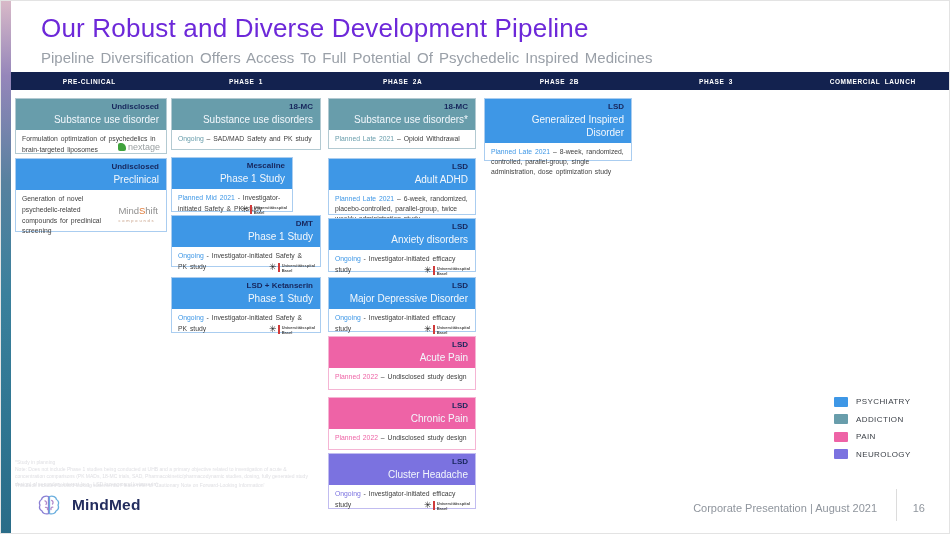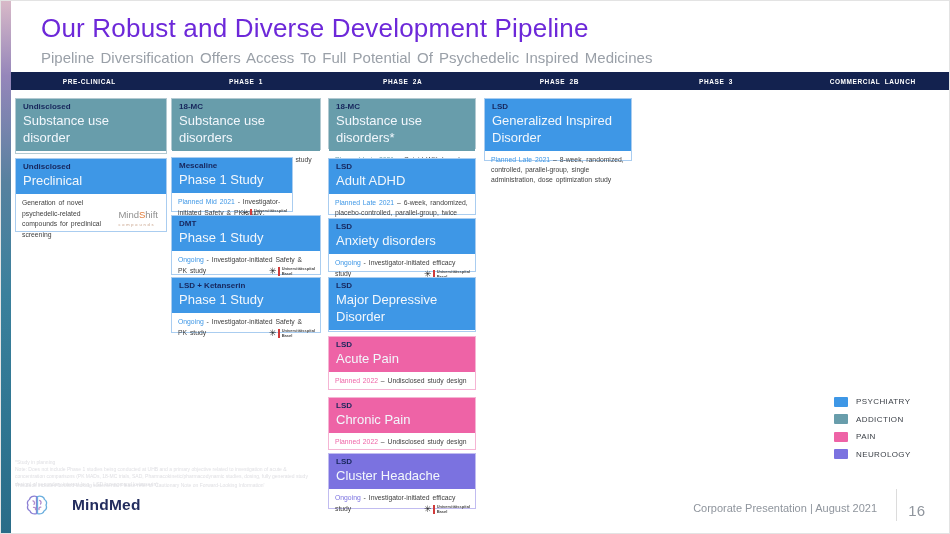--- a/index.html
+++ b/index.html
@@ -14,23 +14,23 @@
   .title { position:absolute; left:40px; top:12px; font-size:26px; color:#6d28d9; letter-spacing:0.2px; }
   .subtitle { position:absolute; left:40px; top:48px; font-size:15px; color:#9aa0a8; word-spacing:2px;text-align:center; }
 
   .phase-bar { position:absolute; left:10px; top:71px; width:940px; height:18px;
     background:#13224f; display:flex; }
   .phase-cell { flex:1; display:flex; align-items:center; justify-content:center;
     color:#fff; font-size:6.5px; font-weight:bold; letter-spacing:0.6px; word-spacing:2px; }
 
   .card { position:absolute; background:#fff; border:1px solid #b3cad2;
     display:flex; flex-direction:column; }
-  .card-head { padding:3px 7px 4px; }
+  .card-head { padding:3px 7px 4px;text-align:right; }
   .card-title { font-size:8px; font-weight:bold; color:#17265c; line-height:1.35; }
-  .card-sub { font-size:13px; color:#f2f7fc; line-height:1.3; }
+  .card-sub { font-size:10px; color:#f2f7fc; line-height:1.3; }
   .card-body { position:relative; flex:1; padding:4px 6px 3px; font-size:6.8px;
     color:#3f3f3f; line-height:1.6; word-spacing:1px; }
   .cat-psychiatry { border-color:#aacdf0; } .cat-psychiatry .card-head{ background:#3e97e6; }
   .cat-psychiatry .status{ color:#3e97e6; }
   .cat-addiction { border-color:#b3cad2; } .cat-addiction .card-head{ background:#689dab; }
   .cat-addiction .status{ color:#689dab; }
   .cat-pain { border-color:#f5b5d4; } .cat-pain .card-head{ background:#ee63a6; }
   .cat-pain .status{ color:#ee63a6; }
   .cat-neurology { border-color:#c1bcf0; } .cat-neurology .card-head{ background:#7b72e0; }
   .cat-neurology .status{ color:#7b72e0; }
@@ -55,25 +55,25 @@
   .legend { position:absolute; left:833px; top:368px;margin-top:24px; }
   .legend-row { display:flex; align-items:center; gap:8px; height:17.5px; }
   .legend-swatch { width:14px; height:10px; border-radius:1px; }
   .legend-label { font-size:8px; color:#3c4148; letter-spacing:0.4px; }
 
   .footnote { position:absolute; left:14px; font-size:5px; color:#e0e0e4; line-height:1.45; }
   .fn-1 { top:458px; width:300px; }
   .fn-2 { top:465px; width:300px; }
   .fn-3 { top:481px; width:300px; }
 
-  .brand { position:absolute; left:24px; top:493px; display:flex; align-items:center; gap:23px; }
+  .brand { position:absolute; left:36px; top:493px; display:flex; align-items:center; gap:11px; }
   .brand-name { font-size:15.5px; font-weight:600; color:#232d5e; letter-spacing:0.2px; }
   .footer-caption { position:absolute; right:72px; top:501px; font-size:11px; color:#8f959d; }
   .page-divider { position:absolute; right:52px; top:488px; width:1px; height:32px; background:#dcdcdc; }
-  .page-num { position:absolute; right:24px; top:501px; font-size:15px; color:#8f959d; }
+  .page-num { position:absolute; right:24px; top:501px; font-size:11px; color:#8f959d; }
 </style>
 </head>
 <body>
 
 <div class="slide">
   <div class="accent-strip"></div>
 
   <div class="title">Our Robust and Diverse Development Pipeline</div>
   <div class="subtitle">Pipeline Diversification Offers Access To Full Potential Of Psychedelic Inspired Medicines</div>
 
@@ -84,20 +84,27 @@
     <div class="phase-cell">PHASE 2B</div>
     <div class="phase-cell">PHASE 3</div>
     <div class="phase-cell">COMMERCIAL LAUNCH</div>
   </div>
 
   <div class="card cat-addiction" style="left:14px;top:97px;width:152px;height:56px">
     <div class="card-head">
       <div class="card-title">Undisclosed</div>
       <div class="card-sub">Substance use disorder</div>
     </div>
+    <div class="card-body">
+      <span>Formulation optimization of psychedelics in brain-targeted liposomes</span>
+      <span class="logo-nextage">
+        <span class="nx-icon"></span>
+        <span class="nx-text">nextage</span>
+      </span>
+    </div>
   </div>
 
   <div class="card cat-psychiatry" style="left:14px;top:157px;width:152px;height:74px">
     <div class="card-head">
       <div class="card-title">Undisclosed</div>
       <div class="card-sub">Preclinical</div>
     </div>
     <div class="card-body split-body">
       <span class="split-text">Generation of novel psychedelic-related compounds for preclinical screening</span>
       <span class="logo-mindshift">
@@ -128,21 +135,21 @@
         <span class="uhb-mark">✳</span>
         <span class="uhb-bar"></span>
         <span class="uhb-text">
             <span>Universitätsspital</span>
             <span>Basel</span>
           </span>
       </span>
     </div>
   </div>
 
-  <div class="card cat-psychiatry" style="left:170px;top:214px;width:150px;height:60px">
+  <div class="card cat-psychiatry" style="left:170px;top:214px;width:150px;height:52px">
     <div class="card-head">
       <div class="card-title">DMT</div>
       <div class="card-sub">Phase 1 Study</div>
     </div>
     <div class="card-body">
       <span class="status">Ongoing</span><span> - Investigator-initiated Safety &amp; PK study</span>
       <span class="logo-uhb">
         <span class="uhb-mark">✳</span>
         <span class="uhb-bar"></span>
         <span class="uhb-text">

